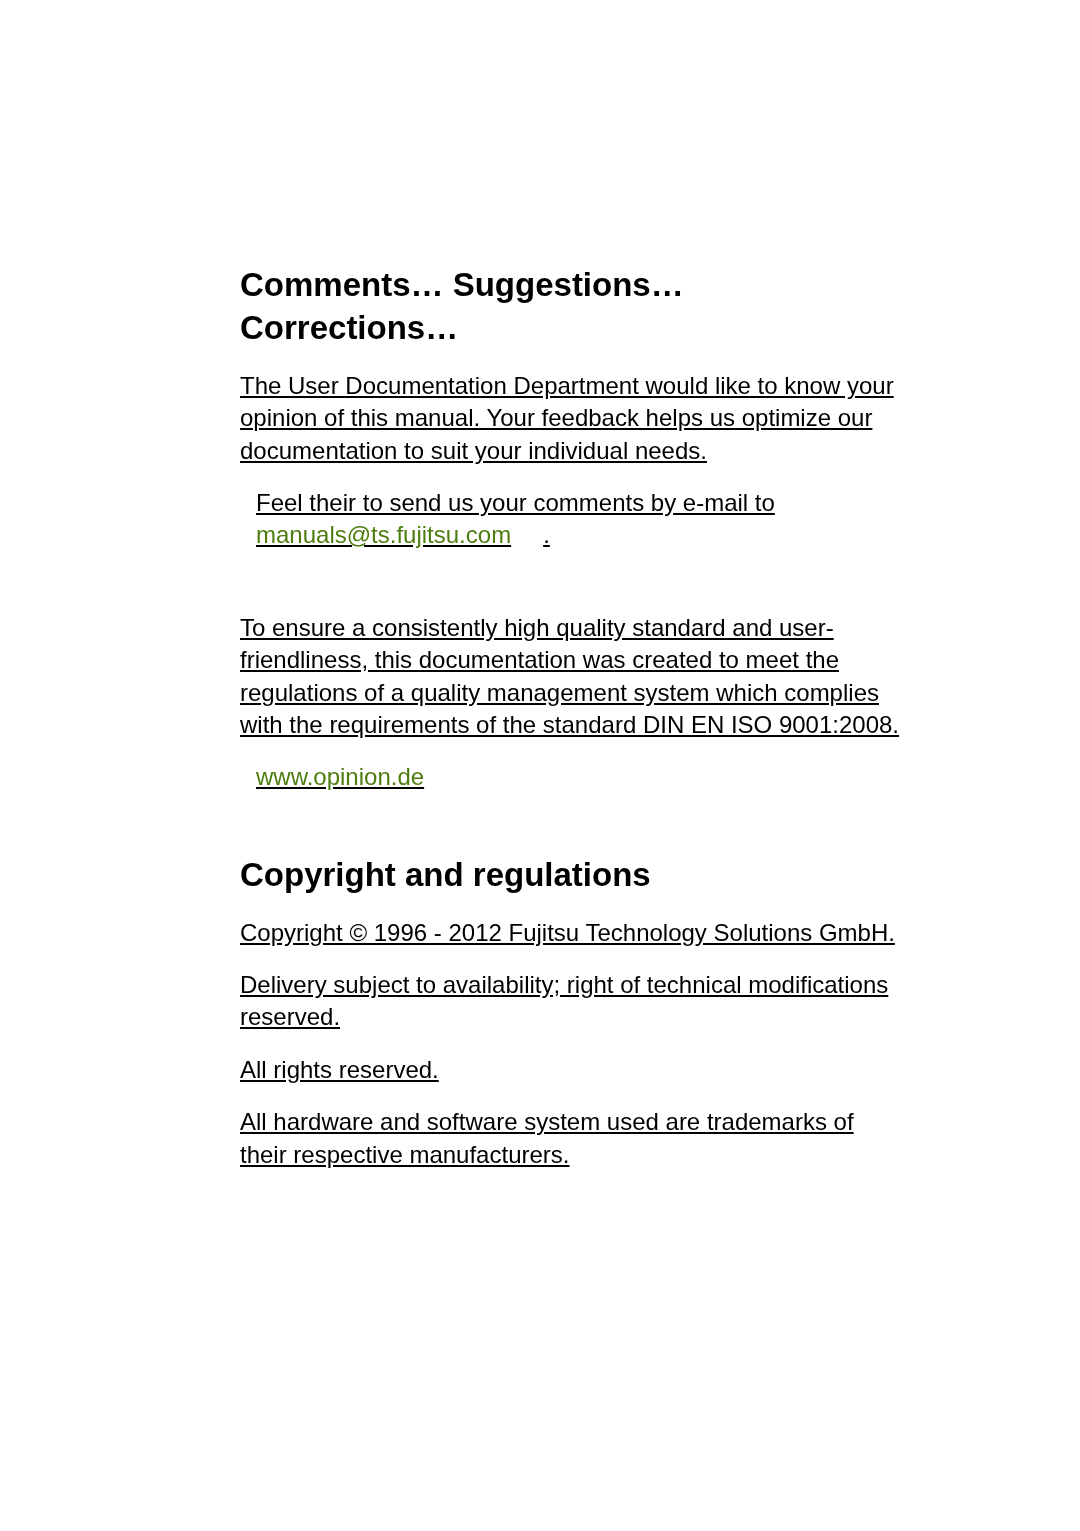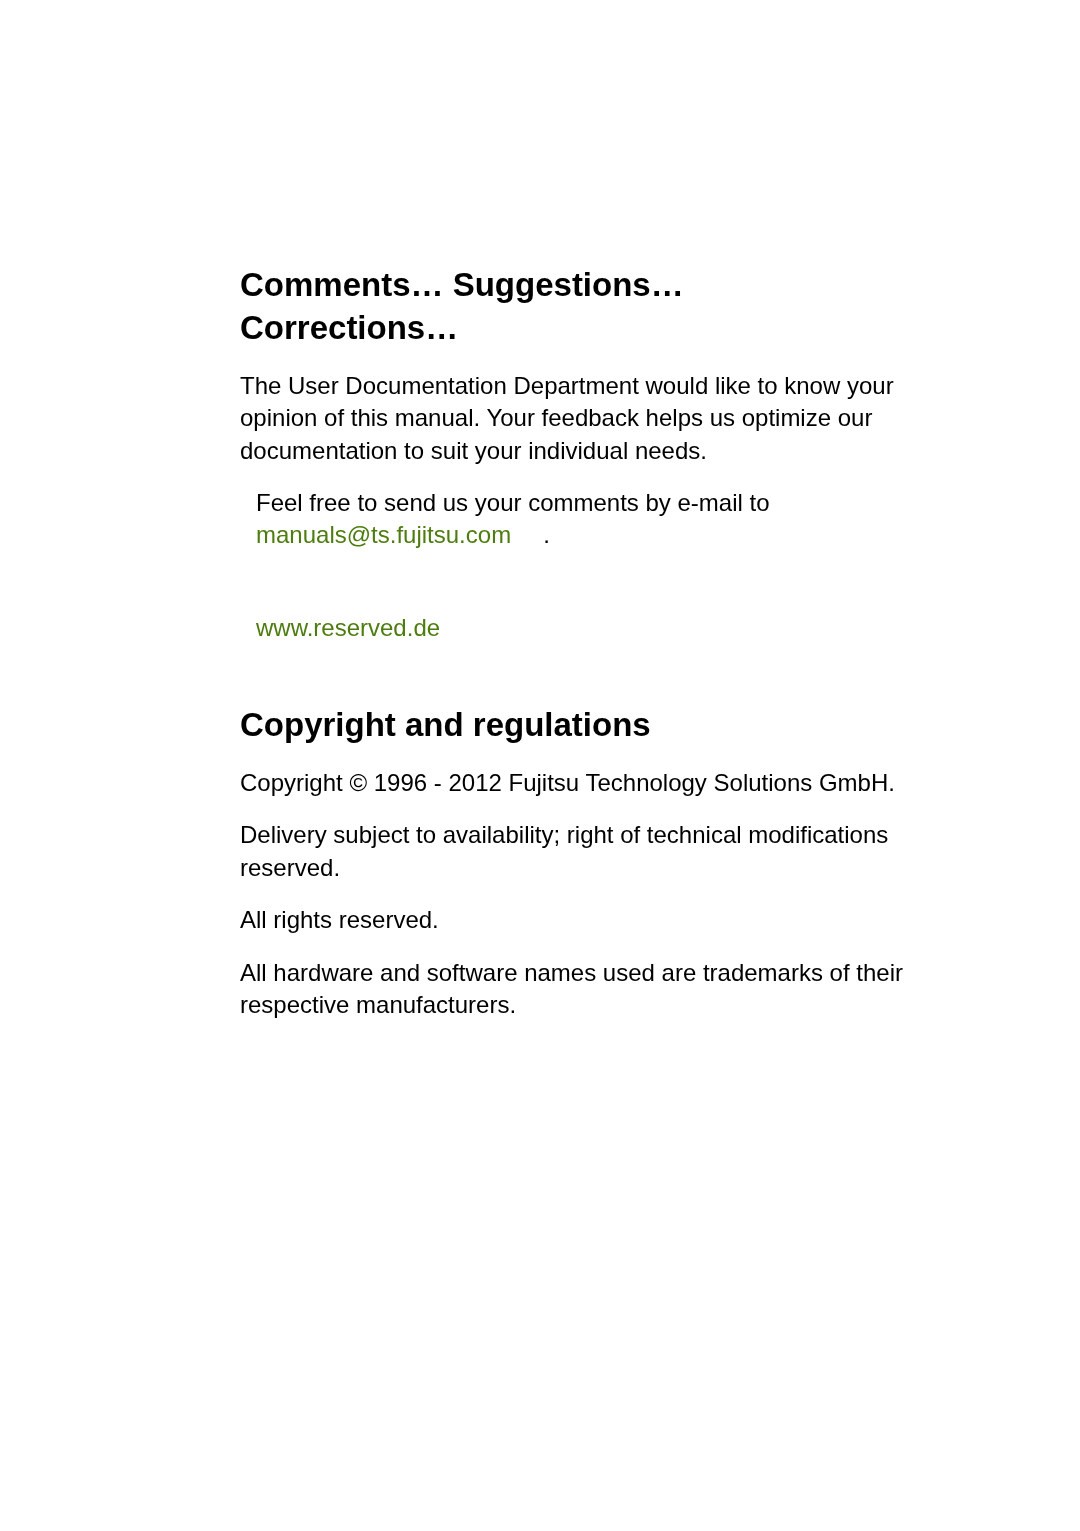--- a/index.html
+++ b/index.html
@@ -20,49 +20,51 @@
     h1 {
       font-size: 33px;
       font-weight: bold;
       margin-bottom: 20px;
       line-height: 1.3;
     }
     p {
       font-size: 24px;
       line-height: 1.35;
       margin-bottom: 20px;
+      text-decoration: underline;
     }
     .section {
       margin-bottom: 60px;
     }
     .link {
       color: #4d7c0f;
       text-decoration: none;
     }
   </style>
 </head>
 <body>
 
 <div class="page">
 
   <div class="section">
     <h1>Comments… Suggestions… Corrections…</h1>
     <p>The User Documentation Department would like to know your opinion of this manual. Your feedback helps us optimize our documentation to suit your individual needs.</p>
     <p>
-      <span>Feel free to send us your comments by e-mail to </span><a class="link">manuals@ts.fujitsu.com</a><span>.</span>
+      <span>Feel their to send us your comments by e-mail to </span><a class="link">manuals@ts.fujitsu.com</a><span>.</span>
     </p>
   </div>
 
   <div class="section">
+    <p>To ensure a consistently high quality standard and user-friendliness, this documentation was created to meet the regulations of a quality management system which complies with the requirements of the standard DIN EN ISO 9001:2008.</p>
     <p>
-      <a class="link">www.reserved.de</a>
+      <a class="link">www.opinion.de</a>
     </p>
   </div>
 
   <div class="section">
     <h1>Copyright and regulations</h1>
     <p>Copyright © 1996 - 2012  Fujitsu Technology Solutions GmbH.</p>
     <p>Delivery subject to availability; right of technical modifications reserved.</p>
     <p>All rights reserved.</p>
-    <p>All hardware and software names used are trademarks of their respective manufacturers.</p>
+    <p>All hardware and software system used are trademarks of their respective manufacturers.</p>
   </div>
 
 </div>
 
 </body></html>

